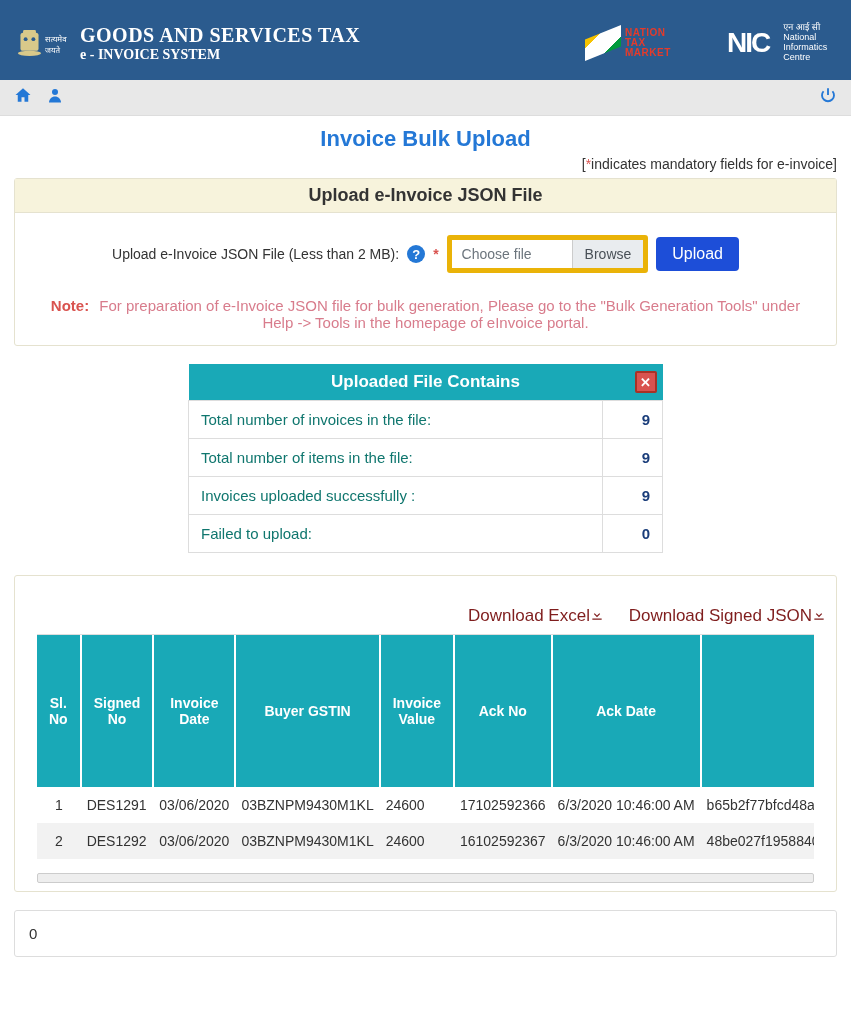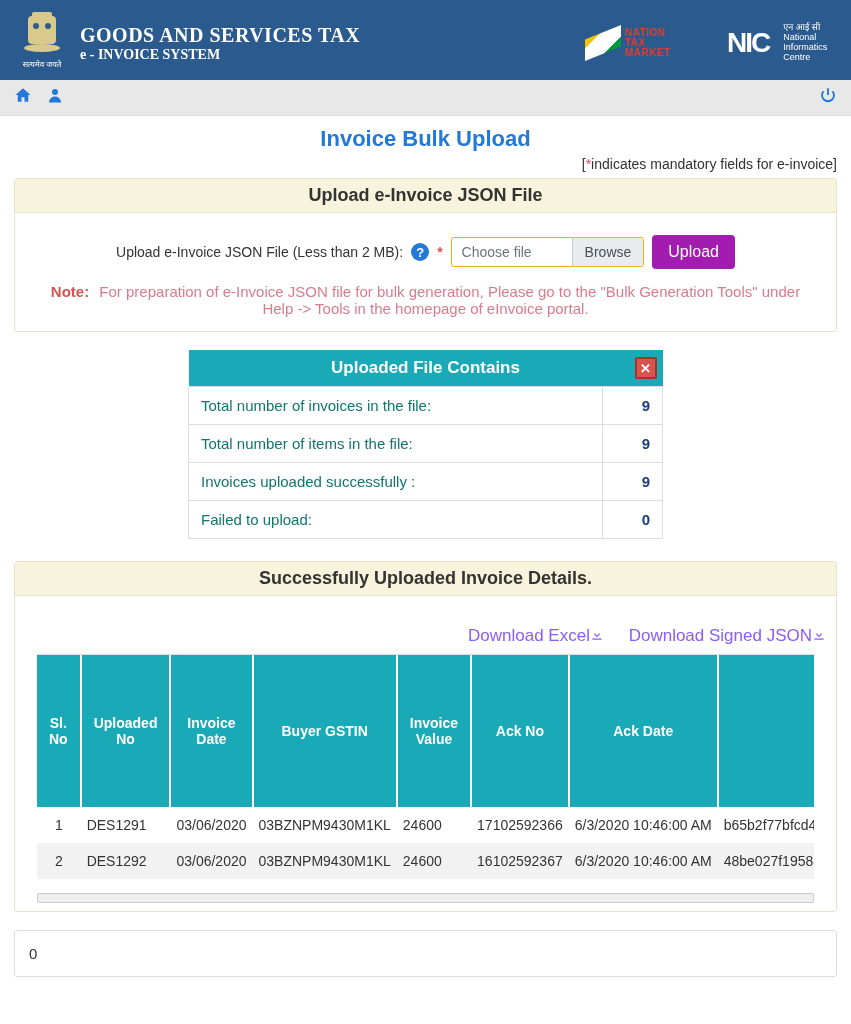--- a/index.html
+++ b/index.html
@@ -1,18 +1,18 @@
 <!DOCTYPE html>
 <html><head>
 <meta charset="utf-8">
 <style>
 * { box-sizing: border-box; margin: 0; padding: 0; }
 body { font-family: "Segoe UI", Verdana, Arial, sans-serif; font-size: 14px; color: #333; background: #fff; width: 851px; }
 .header-bar { background: #2b5b8e; color: #fff; display: flex; align-items: center; padding: 8px 14px 2px; }
-.emblem { width: 56px; height: 70px; margin-right: 10px; display: flex; flex-direction: column; align-items: center; }
+.emblem { width: 56px; height: 70px; margin-right: 10px; display: flex; flex-direction: row; align-items: center; }
 .emblem svg { width: 48px; height: 48px; }
 .emblem-caption { font-size: 8px; color: #fff; margin-top: 2px; font-family: serif; }
 .header-titles { display: flex; flex-direction: column; font-family: Georgia, serif; font-weight: bold; }
 .header-titles .t1 { font-size: 20px; letter-spacing: 0.5px; }
 .header-titles .t2 { font-size: 14px; }
 .header-logos { margin-left: auto; display: flex; align-items: center; gap: 12px; }
 .logo-ntm { width: 130px; height: 40px; display: flex; align-items: center; }
 .logo-ntm .stripe { width: 36px; height: 36px; position: relative; }
 .logo-ntm .stripe::before { content:""; position:absolute; inset:0; background: linear-gradient(135deg, #f7c300 0 33%, #fff 33% 66%, #009a3d 66% 100%); clip-path: polygon(0 40%, 100% 0, 100% 60%, 0 100%); }
 .logo-ntm .txt { display:flex; flex-direction:column; font-family: Arial; font-weight:bold; font-size:10px; line-height:1; color:#e43b2b; margin-left:4px; letter-spacing:0.5px;}
@@ -26,34 +26,34 @@
 main { padding: 0 14px; }
 .page-title { text-align: center; font-size: 22px; font-weight: bold; color: #2478d6; margin: 10px 0 4px; }
 .mandatory-note { text-align: right; font-size: 14px; color: #333; margin-bottom: 6px; }
 .mandatory-note .star { color: #d9534f; }
 .panel { border: 1px solid #e5e2cf; border-radius: 3px; margin-bottom: 18px; }
 .panel-header { background: #f7f3dc; border-bottom: 1px solid #e5e2cf; text-align: center; font-weight: bold; font-size: 18px; padding: 6px; color: #333; }
 .upload-row { display: flex; align-items: center; justify-content: center; gap: 8px; padding: 22px 10px 14px; flex-wrap: wrap; }
 .upload-label { font-size: 14px; color: #333; }
 .help-icon { width: 18px; height: 18px; background: #2478d6; color: #fff; border-radius: 50%; display: inline-flex; align-items: center; justify-content: center; font-size: 13px; font-weight: bold; cursor: pointer; }
 .star-red { color: #d9534f; font-weight: bold; }
-.file-input { display: flex; border: 1px solid #eab308; border-radius: 3px; overflow: hidden; }
+.file-input { display: flex; border: 5px solid #eab308; border-radius: 3px; overflow: hidden; }
 .file-input .placeholder { padding: 6px 10px; color: #6c757d; min-width: 120px; font-size: 14px; }
 .file-input .browse { background: #e9ecef; color: #495057; padding: 6px 12px; font-size: 14px; border-left: 1px solid #ccc; cursor: pointer; }
-.upload-btn { background: #a21caf; color: #fff; border: none; padding: 8px 16px; font-size: 16px; border-radius: 4px; cursor: pointer; }
-.note-block { text-align: center; padding: 0 20px 14px; color: #d87c8c; font-size: 15px; }
+.upload-btn { background: #1d4ed8; color: #fff; border: none; padding: 8px 16px; font-size: 16px; border-radius: 4px; cursor: pointer; }
+.note-block { text-align: center; padding: 0 20px 14px; color: #d87c8c; font-size: 15px; margin-top: 10px; }
 .note-block .note-label { color: #d9534f; font-weight: bold; margin-right: 6px; }
 .summary-wrap { display: flex; justify-content: center; margin-bottom: 22px; }
 .summary-table { width: 475px; border-collapse: collapse; }
 .summary-table th { background: #19a9b7; color: #fff; font-size: 17px; font-weight: bold; text-align: center; padding: 8px; position: relative; }
 .close-box { position: absolute; right: 6px; top: 50%; transform: translateY(-50%); width: 22px; height: 22px; background: #d9534f; border: 2px solid #a83226; color: #fff; display: flex; align-items: center; justify-content: center; font-size: 13px; cursor: pointer; border-radius: 2px; }
 .summary-table td { border: 1px solid #ddd; padding: 10px 12px; font-size: 15px; color: #0f766e; }
 .summary-table td.val { text-align: right; font-weight: bold; color: #1a3d7a; width: 60px; }
 .download-links { text-align: right; padding: 30px 10px 8px; font-size: 17px; }
-.download-links a { color: #8b5cf6; text-decoration: none; margin-left: 20px; cursor: pointer; }
+.download-links a { color: #7f1d1d; text-decoration: none; margin-left: 20px; cursor: pointer; }
 .dl-icon { display: inline-block; width: 14px; height: 14px; vertical-align: -1px; }
 .details-scroll { overflow: auto; max-height: 280px; border-top: 1px solid #ddd; padding: 0 0 6px 0; margin: 0 22px 8px; }
 .details-table { border-collapse: collapse; min-width: 100%; }
 .details-table thead th { background: #19a9b7; color: #fff; font-size: 14px; font-weight: bold; text-align: center; padding: 60px 12px; border-right: 2px solid #fff; white-space: normal; }
 .details-table tbody td { padding: 10px 6px; font-size: 14px; color: #333; text-align: left; white-space: nowrap; }
 .details-table tbody td.center { text-align: center; }
 .details-table tbody tr:nth-child(even) td { background: #f2f2f2; }
 .scrollbar-strip { height: 10px; background: #eee; border: 1px solid #ccc; margin: 0 22px 8px; border-radius: 2px; }
 .footer-box { border: 1px solid #ddd; border-radius: 3px; padding: 14px; margin: 0 14px 18px; font-size: 15px; color: #333; }
 </style>
@@ -162,35 +162,34 @@
           </tr>
           <tr>
             <td>Failed to upload:</td>
             <td class="val">0</td>
           </tr>
         </tbody>
     </table>
   </div>
 
   <div class="panel">
-    <div class="panel-header">Successfully Uploaded Invoice Details.</div>
     <div class="download-links">
       <a><span>Download Excel</span><svg class="dl-icon" viewBox="0 0 24 24" fill="currentColor">
             <path d="M12 3v10l4-4 1.4 1.4L12 16 6.6 10.4 8 9l4 4V3h0zM4 18h16v2H4z"></path>
           </svg></a>
       <a><span>Download Signed JSON</span><svg class="dl-icon" viewBox="0 0 24 24" fill="currentColor">
             <path d="M12 3v10l4-4 1.4 1.4L12 16 6.6 10.4 8 9l4 4V3h0zM4 18h16v2H4z"></path>
           </svg></a>
     </div>
     <div class="details-scroll">
       <table class="details-table">
         <thead>
             <tr id="details-head">
               <th>Sl. No</th>
-              <th>Uploaded No</th>
+              <th>Signed No</th>
               <th>Invoice Date</th>
               <th>Buyer GSTIN</th>
               <th>Invoice Value</th>
               <th>Ack No</th>
               <th>Ack Date</th>
               <th></th>
             </tr>
           </thead>
         <tbody id="details-body">
             <tr>

